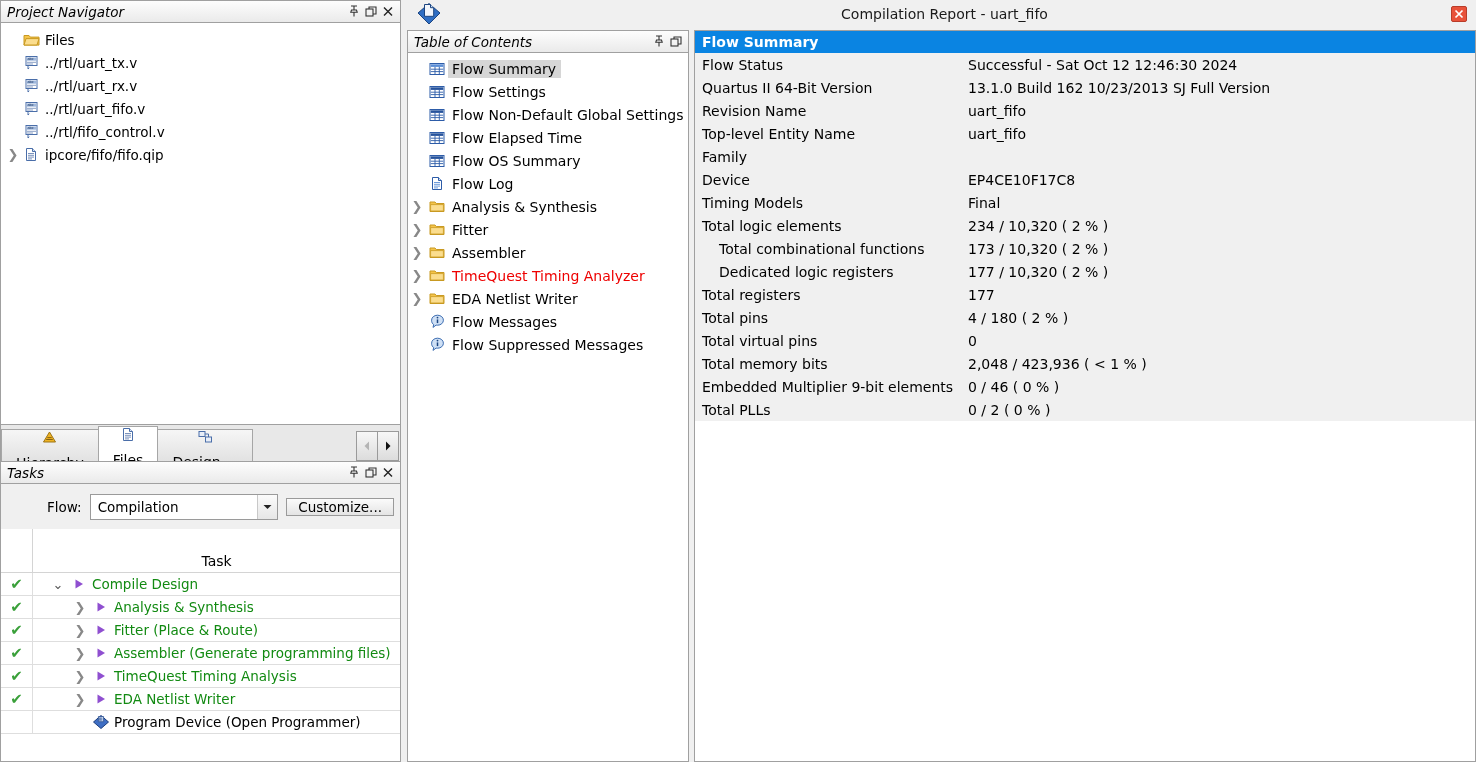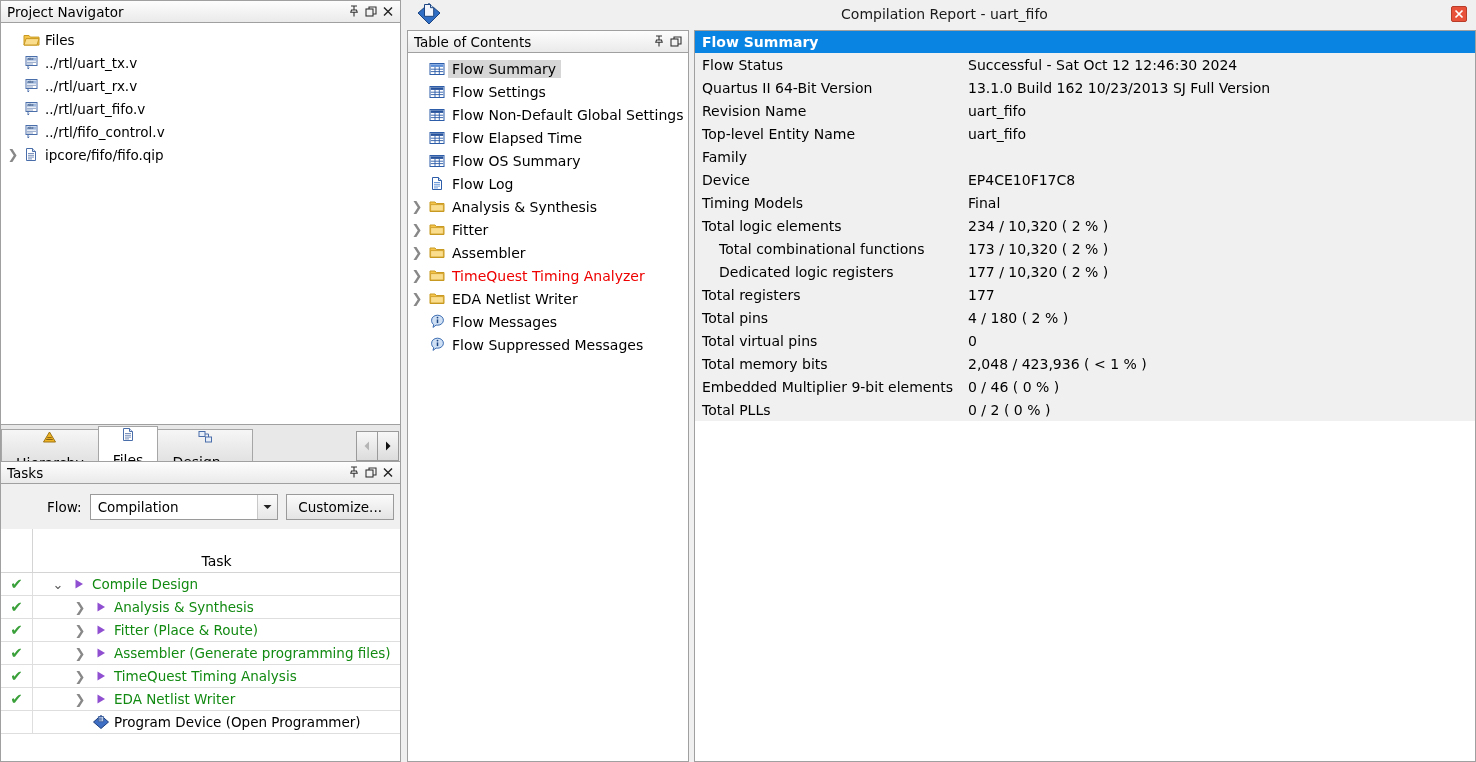--- a/index.html
+++ b/index.html
@@ -17,21 +17,21 @@
   
   .caption {
     display: flex; align-items: center;
     height: 23px;
     background: linear-gradient(to bottom,#fdfdfd 0%,#eaeaea 100%);
     border: 1px solid #a0a0a0;
     padding: 0 4px 0 6px;
     font-size: 13.5px;
     color: #000;
   }
-  .caption .cap-title { flex: 1 1 auto; white-space: nowrap; overflow: hidden; }
+  .caption .cap-title { flex: 1 1 auto; white-space: nowrap; overflow: hidden; font-style: italic; }
   .cap-btns { display:flex; align-items:center; gap:5px; padding-right:2px; }
   .cap-btn { width:12px; height:13px; display:block; line-height:0; }
 
   
   .left-col { position:absolute; left:0; top:0; width:401px; height:762px; }
 
   .proj-nav { position:absolute; left:0; top:0; width:401px; height:425px; }
   .proj-body {
     position:absolute; left:0; top:23px; width:401px; height:402px;
     background:#ffffff; border:1px solid #a0a0a0; border-top:none;
@@ -77,21 +77,21 @@
     position:relative; width:218px; height:26px; background:#fff;
     border:1px solid #9a9a9a; display:flex; align-items:center; padding-left:7px;
     font-size:13.5px;
   }
   .combo-arrow {
     position:absolute; right:0; top:0; width:20px; height:24px;
     display:flex; align-items:center; justify-content:center;
     background: linear-gradient(to bottom,#fbfbfb,#e6e6e6); border-left:1px solid #c8c8c8;
   }
   .btn {
-    height:26px; padding:6px 11px; display:flex; align-items:center; justify-content:center;
+    height:18px; padding:6px 11px; display:flex; align-items:center; justify-content:center;
     background: linear-gradient(to bottom,#fbfbfb,#e4e4e4);
     border:1px solid #9a9a9a; font-size:13.5px;
   }
   .tasks-table {
     position:absolute; left:0; top:68px; width:401px; height:233px;
     background:#fff; border:1px solid #a0a0a0; border-top:none;
   }
   .tt-head { display:flex; height:44px; border-bottom:1px solid #d4d4d4; background:#fff; }
   .tt-head .c1 { width:32px; border-right:1px solid #d4d4d4; }
   .tt-head .c2 { flex:1; display:flex; align-items:flex-end; justify-content:center;

